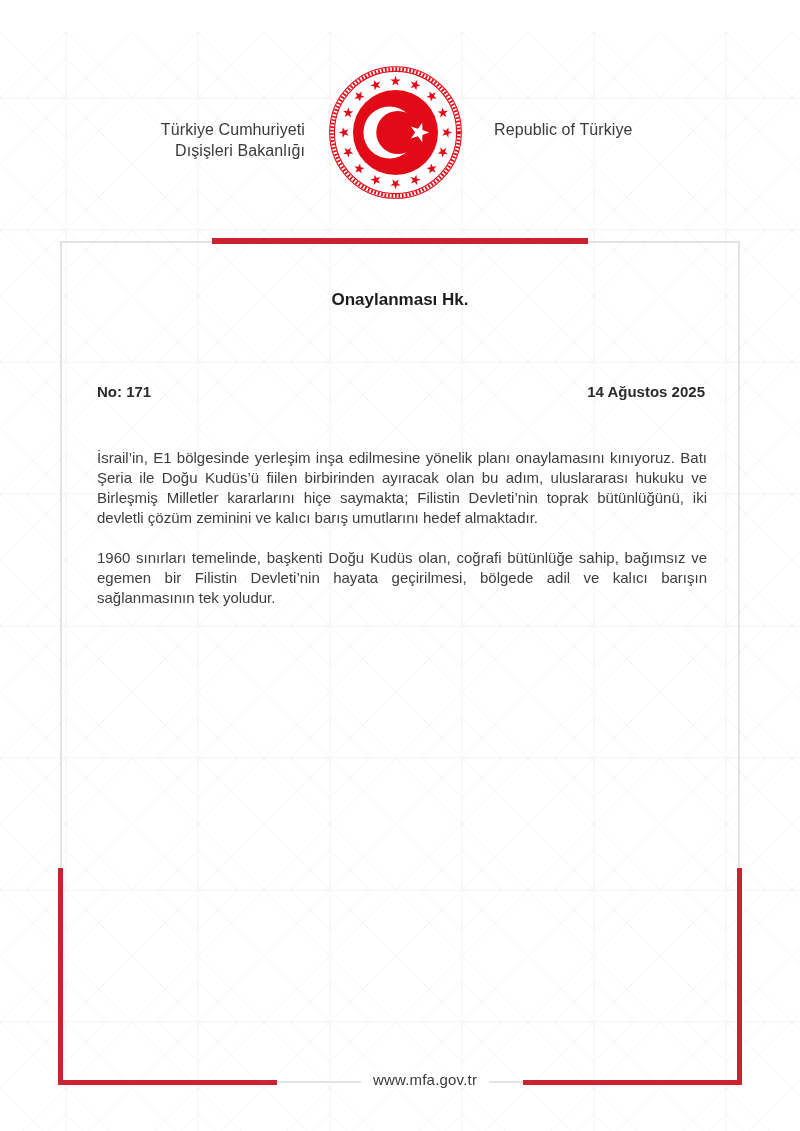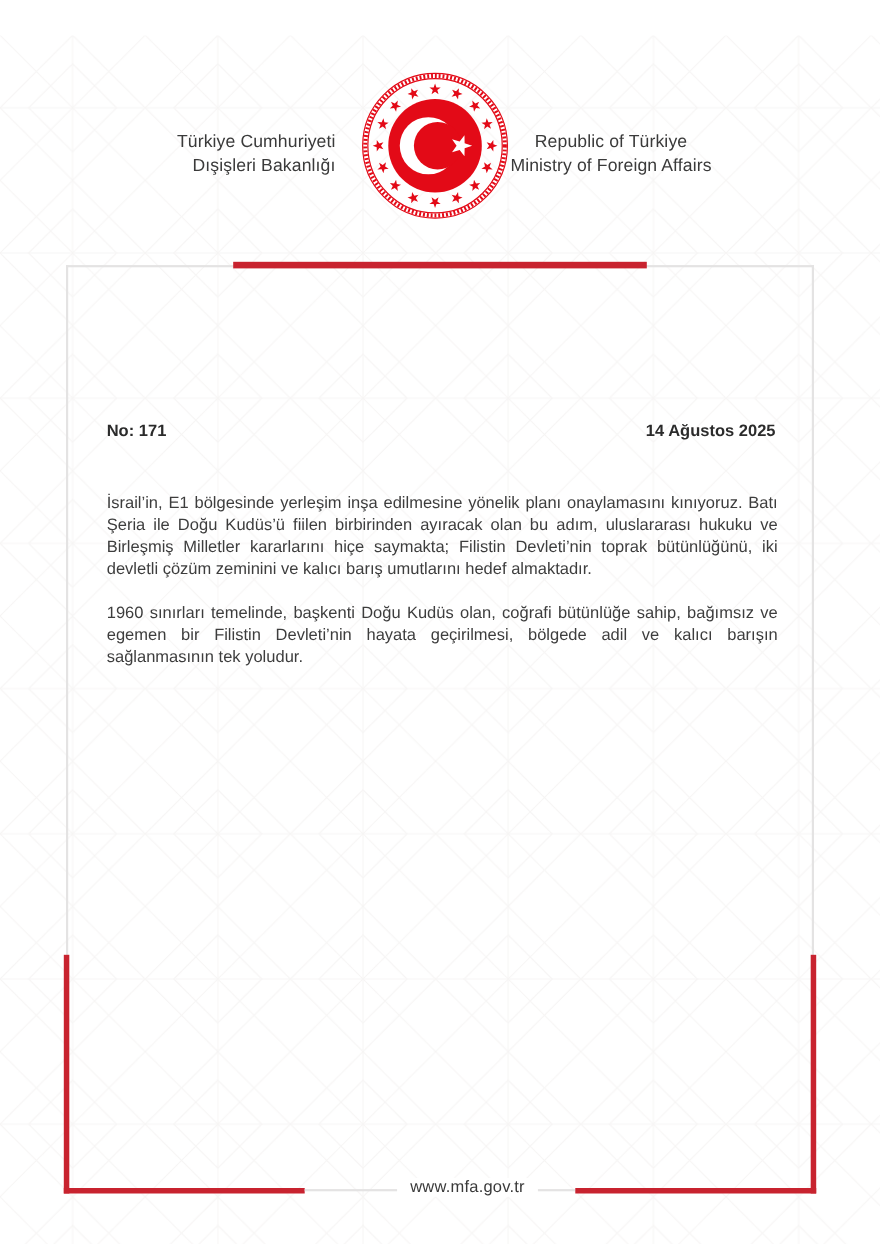--- a/index.html
+++ b/index.html
@@ -10,21 +10,21 @@
     overflow:hidden;
     font-family:"Liberation Sans", sans-serif;
     color:#3d3d3d;
     margin-top:32px;
   }
   .bg{position:absolute;top:0;left:0;width:800px;height:1131px;opacity:.65;}
 
   
   .org{position:absolute;top:87px;font-size:16px;line-height:21px;color:#3a3a3a;letter-spacing:.1px;}
   .org-tr{right:495px;text-align:right;}
-  .org-en{left:464px;text-align:center;}
+  .org-en{left:494px;text-align:right;}
   .emblem{position:absolute;left:328px;top:33px;width:135px;height:135px;}
 
   
   .seg{position:absolute;}
   .gray{background:#e4e3e3;}
   .red{background:#c8232f;}
   .frame-top-gray{left:60px;top:209px;width:680px;height:2px;}
   .frame-top-red{left:212px;top:206px;width:376px;height:6px;}
   .frame-left-gray{left:60px;top:209px;width:2px;height:628px;}
   .frame-right-gray{left:738px;top:209px;width:2px;height:628px;}
@@ -117,36 +117,36 @@
       <g>
         <circle cx="100" cy="100" r="63" fill="#e30a17"></circle>
         <circle cx="91" cy="100" r="38.5" fill="#ffffff"></circle>
         <circle cx="103.5" cy="100" r="32" fill="#e30a17"></circle>
         <path fill="#ffffff" transform="translate(135 100) rotate(90)" d="M0,-15 L3.527,-4.854 L14.266,-4.635 L5.706,1.854 L8.817,12.135 L0,6 L-8.817,12.135 L-5.706,1.854 L-14.266,-4.635 L-3.527,-4.854 Z"></path>
       </g>
     </svg>
 
     <div class="org org-en">
       <div>Republic of Türkiye</div>
-      <div>Ministry of Foreign Affairs</div>
     </div>
   </header>
 
   <div class="seg gray frame-top-gray"></div>
   <div class="seg red frame-top-red"></div>
   <div class="seg gray frame-left-gray"></div>
   <div class="seg gray frame-right-gray"></div>
   <div class="seg red frame-left-red"></div>
   <div class="seg red frame-right-red"></div>
   <div class="seg red frame-bottom-red-left"></div>
   <div class="seg gray frame-bottom-gray"></div>
   <div class="seg red frame-bottom-red-right"></div>
 
   <main>
     <h1 class="doc-title">
+      <span>Onaylanması Hk.</span>
     </h1>
 
     <div class="meta-row">
       <span>No: 171</span>
       <span>14 Ağustos 2025</span>
     </div>
 
     <div class="body-text">
       <p>İsrail’in, E1 bölgesinde yerleşim inşa edilmesine yönelik planı onaylamasını kınıyoruz. Batı Şeria ile Doğu Kudüs’ü fiilen birbirinden ayıracak olan bu adım, uluslararası hukuku ve Birleşmiş Milletler kararlarını hiçe saymakta; Filistin Devleti’nin toprak bütünlüğünü, iki devletli çözüm zeminini ve kalıcı barış umutlarını hedef almaktadır.</p>
       <p>1960 sınırları temelinde, başkenti Doğu Kudüs olan, coğrafi bütünlüğe sahip, bağımsız ve egemen bir Filistin Devleti’nin hayata geçirilmesi, bölgede adil ve kalıcı barışın sağlanmasının tek yoludur.</p>

